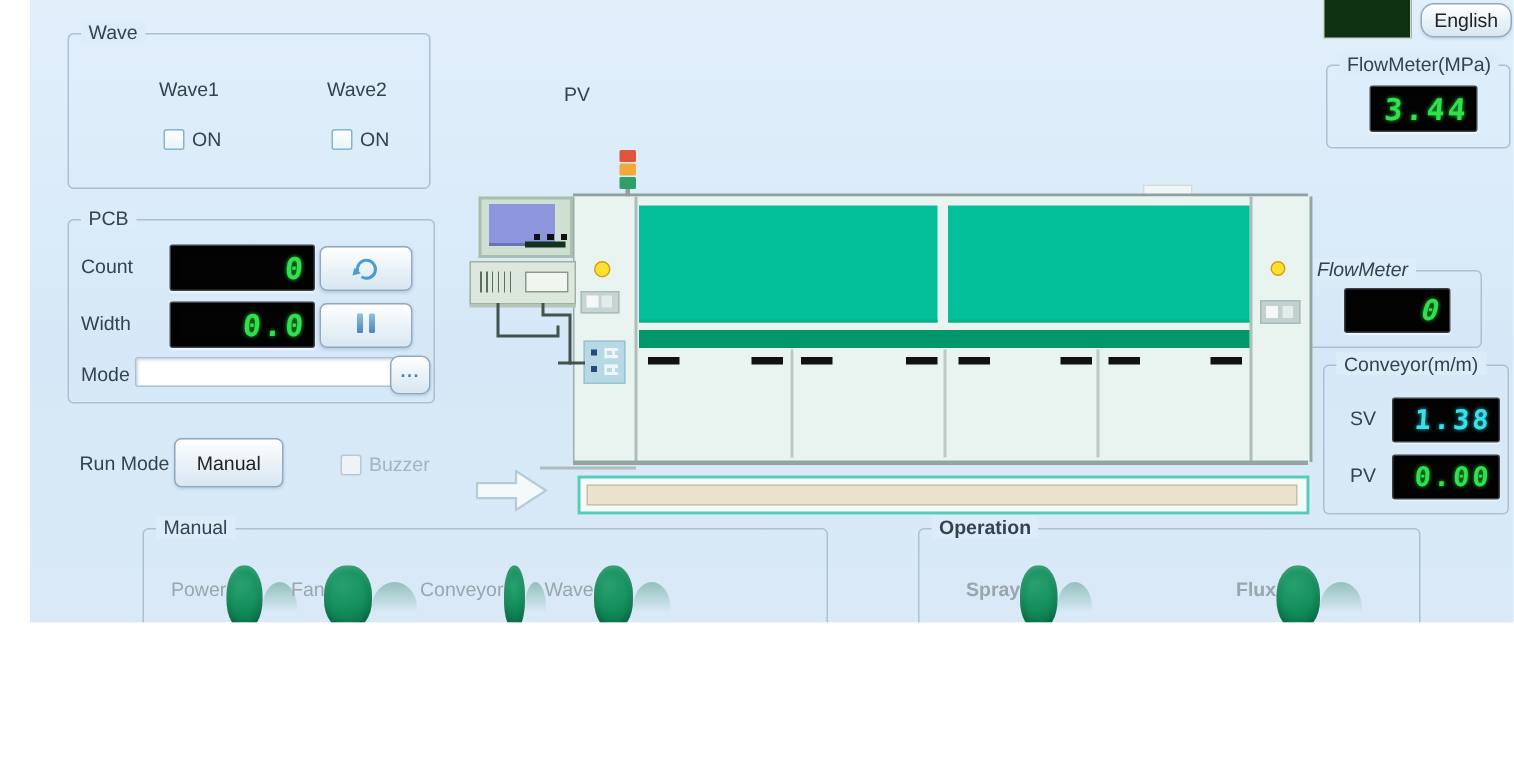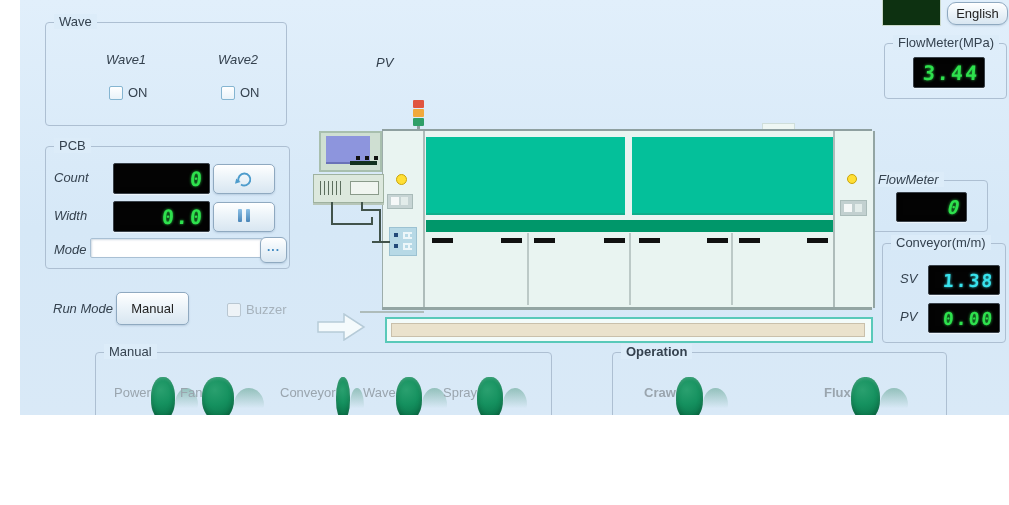--- a/index.html
+++ b/index.html
@@ -32,21 +32,21 @@
   .cbrow.disabled .cb-label{color:#a6b2bc;}
   
   .sph-col{position:absolute;width:84px;display:flex;flex-direction:row;align-items:center;}
   .sph-label{color:#9aa5ae;font-size:13px;margin-bottom:13px;}
   .sphere{width:43px;height:43px;border-radius:46%;
           background:radial-gradient(circle at 40% 30%,#2aa06f 0%,#15915f 42%,#0c7a4e 78%,#096843 100%);
           box-shadow:inset 0 -3px 5px rgba(0,45,25,.35),inset 0 2px 3px rgba(255,255,255,.18);}
   .refl{width:41px;height:26px;margin-top:4px;border-radius:50% 50% 45% 45%/65% 65% 35% 35%;
         background:linear-gradient(180deg,rgba(16,116,75,.35),rgba(16,116,75,0) 78%);}
   .abs{position:absolute;}
-  .lbl{position:absolute;white-space:nowrap;font-style:italic;}
+  .lbl{position:absolute;white-space:nowrap;}
   .pause-bar{display:inline-block;width:4px;height:13px;margin:0 2px;border-radius:1px;
              background:linear-gradient(180deg,#8cc0e6,#4a86b8);}
   .dots-btn{font-weight:bold;color:#3d87c0;letter-spacing:1px;font-size:12px;line-height:6px;padding-bottom:6px;}
   input.mode{position:absolute;border:1px solid #a9c0d4;border-radius:2px;background:#fff;
              box-shadow:inset 1px 1px 2px rgba(120,150,175,.35);padding:0 4px;font-family:"Liberation Sans",sans-serif;}
   .thinline{position:absolute;background:#a9bbc9;}
 </style>
 </head>
 <body>
 
@@ -226,46 +226,41 @@
     </svg>
   </div>
 
   <div class="gb" style="left:75px;top:352px;width:455px;height:146px;">
     <span class="gb-title">Manual</span>
     <div class="sph-col" style="left:18px;top:24px;">
       <span class="sph-label">Power</span>
       <div class="sphere"></div>
       <div class="refl"></div>
     </div>
-    <div class="sph-col" style="left:84px;top:24px;">
+    <div class="sph-col" style="left:98px;top:24px;">
       <span class="sph-label">Fan</span>
       <div class="sphere"></div>
       <div class="refl"></div>
     </div>
     <div class="sph-col" style="left:184px;top:24px;">
       <span class="sph-label">Conveyor</span>
       <div class="sphere"></div>
       <div class="refl"></div>
     </div>
     <div class="sph-col" style="left:267px;top:24px;">
       <span class="sph-label">Wave</span>
-      <div class="sphere"></div>
-      <div class="refl"></div>
-    </div>
-    <div class="sph-col" style="left:347px;top:24px;">
-      <span class="sph-label">Spray</span>
       <div class="sphere"></div>
       <div class="refl"></div>
     </div>
   </div>
 
   <div class="gb" style="left:592px;top:352px;width:333px;height:146px;font-weight:bold;">
     <span class="gb-title">Operation</span>
     <div class="sph-col" style="left:31px;top:24px;">
-      <span class="sph-label">Craw</span>
+      <span class="sph-label">Spray</span>
       <div class="sphere"></div>
       <div class="refl"></div>
     </div>
     <div class="sph-col" style="left:211px;top:24px;text-align:center;">
       <span class="sph-label">Flux</span>
       <div class="sphere"></div>
       <div class="refl"></div>
     </div>
   </div>
 

